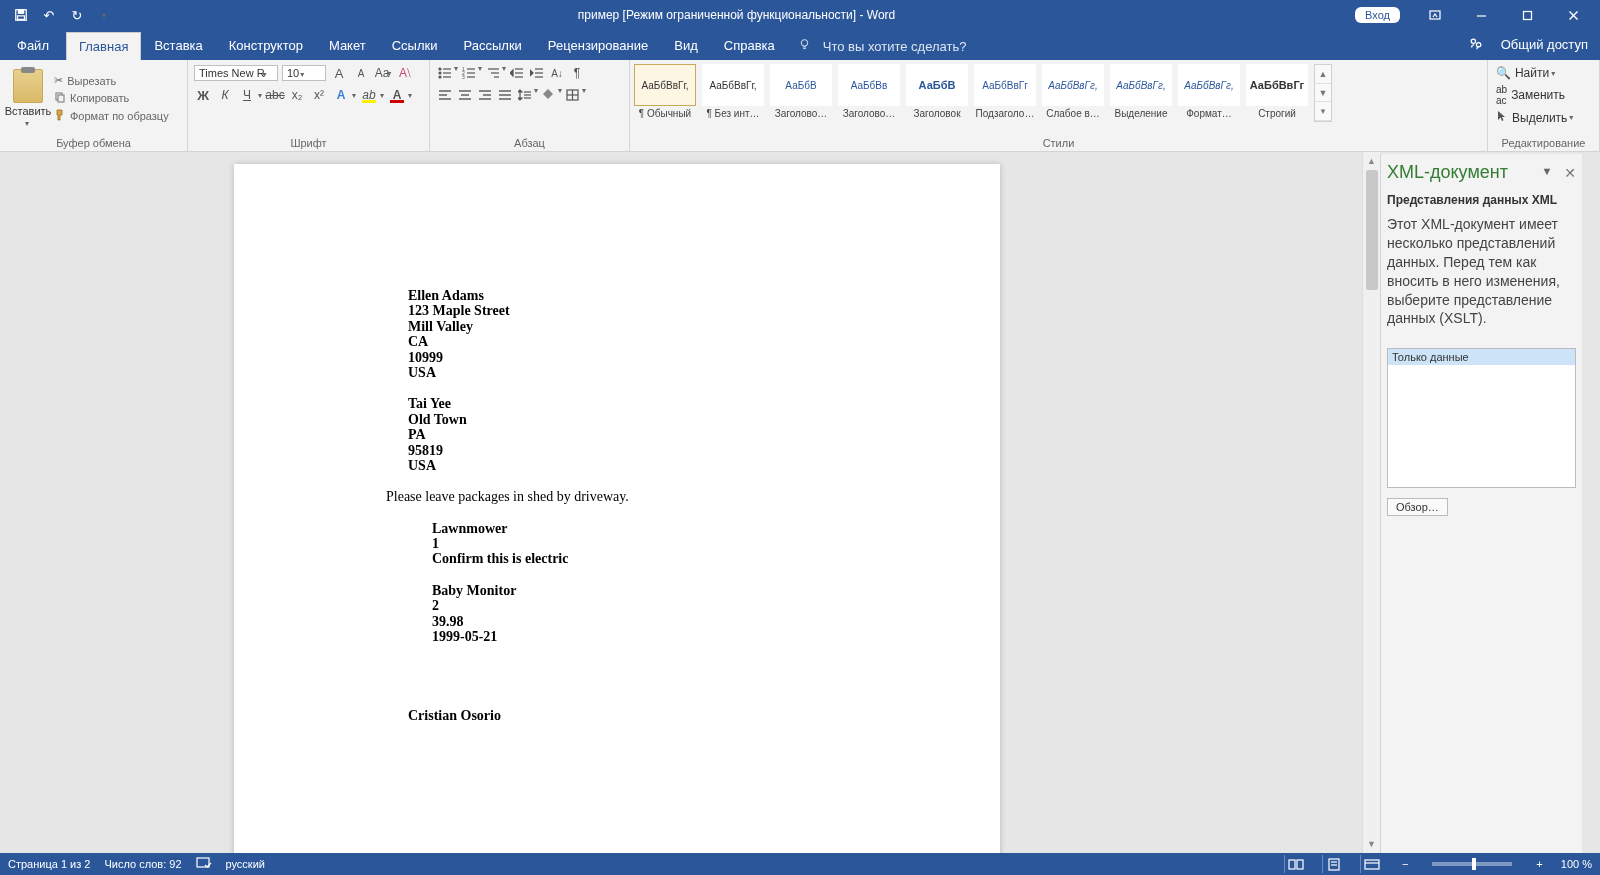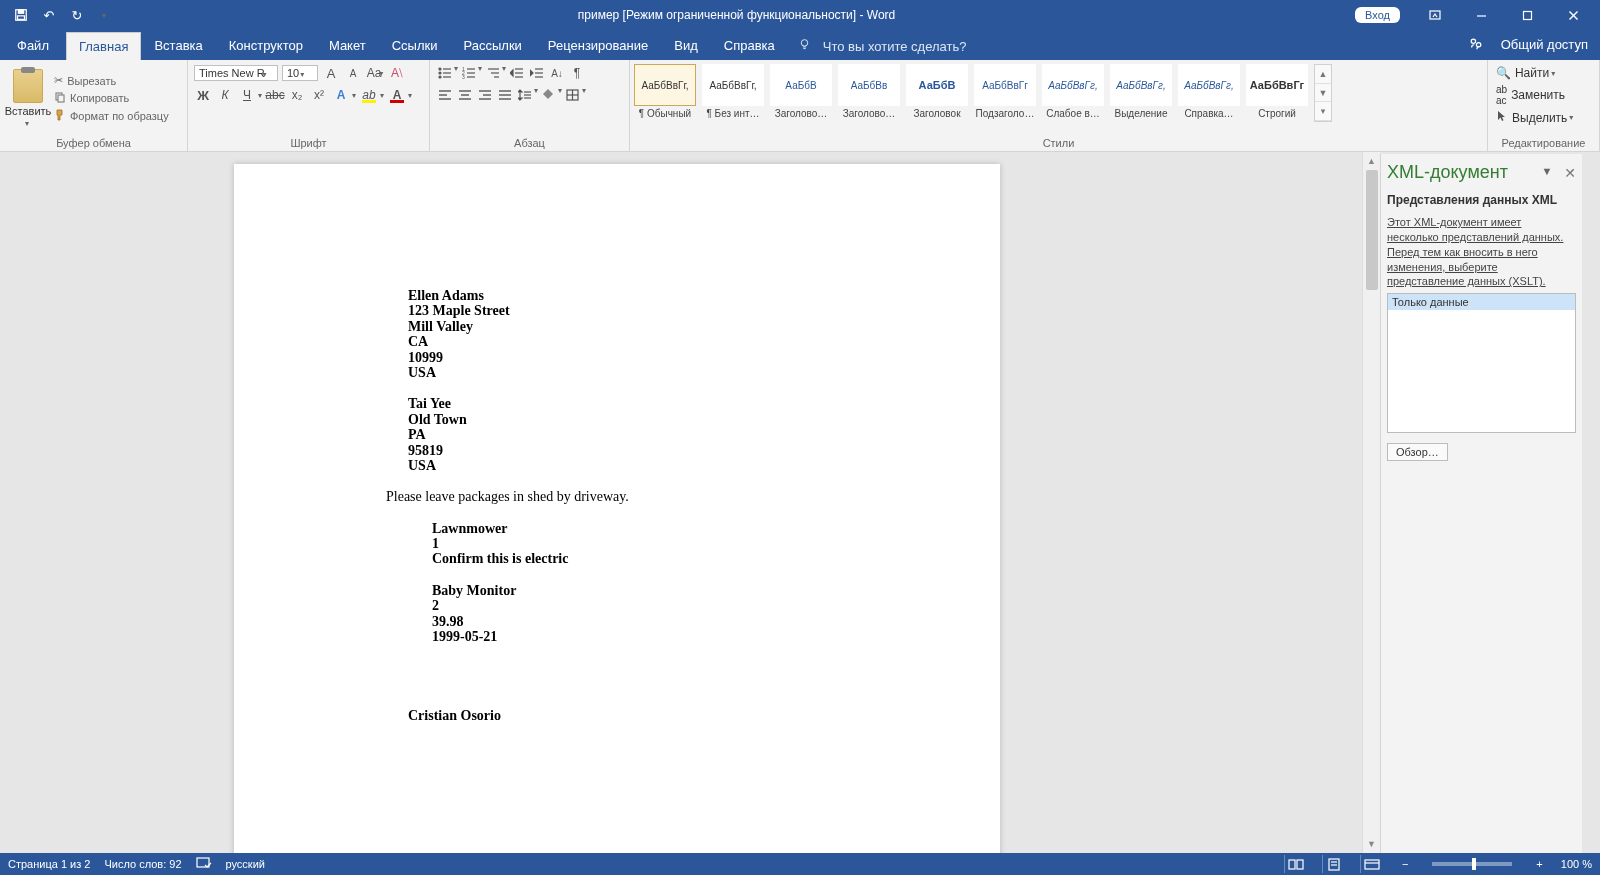--- a/index.html
+++ b/index.html
@@ -72,21 +72,21 @@
   .paste-btn { display: flex; flex-direction: column; align-items: center; gap: 2px; width: 44px; }
   .paste-icon { width: 30px; height: 34px; background: linear-gradient(#e8d08e,#d9ba68); border: 1px solid #c9a955; border-radius: 2px; position: relative; }
   .paste-icon::before { content:""; position:absolute; top:-3px; left:7px; width:14px; height:6px; background:#888; border-radius:2px; }
   .clipboard-col { display: flex; flex-direction: column; gap: 4px; margin-left: 4px; font-size: 11px; color: #666; }
   .clip-row { display: flex; align-items: center; gap: 4px; }
 
   
   .font-body { flex-direction: column; align-items: flex-start; gap: 4px; }
   .font-row { display: flex; align-items: center; gap: 4px; }
   .font-name { width: 84px; border: 1px solid #c0c0c0; background: white; padding: 1px 4px; font-size: 11px; white-space: nowrap; overflow: hidden; }
-  .font-size { width: 36px; border: 1px solid #c0c0c0; background: white; padding: 1px 4px; font-size: 11px; }
+  .font-size { width: 44px; border: 1px solid #c0c0c0; background: white; padding: 1px 4px; font-size: 11px; }
   .mini-btn { width: 18px; height: 18px; display:flex; align-items:center; justify-content:center; font-size:12px; color:#555; border:1px solid transparent; }
   .mini-btn.bold { font-weight:bold; font-size:13px; }
   .mini-btn.rel { position:relative; }
   .mini-btn.ic-yellow::after { content:""; display:block; position:absolute; width:14px; height:3px; background:#fff200; bottom:0; }
   .mini-btn.ic-red::after { content:""; display:block; position:absolute; width:14px; height:3px; background:#d10000; bottom:0; }
   .drop-tri { font-size: 8px; color:#666; margin-left:-2px;}
 
   
   .para-body { flex-direction: column; gap: 4px; align-items: flex-start; }
   .para-row { display: flex; gap: 2px; }
@@ -155,21 +155,21 @@
     bottom: 22px;
     width: 202px;
     background: #f3f3f3;
     border-left: 1px solid #d4d4d4;
     padding: 8px 6px;
     font-size: 12px;
   }
   .xml-title-row { display:flex; align-items:center; justify-content:space-between; color:#337e33; font-size:18px; margin-bottom:10px; }
   .xml-title-ctrls { display:flex; gap:12px; color:#777; font-size:14px; }
   .xml-sub { font-weight:bold; font-size:12px; margin-bottom:8px; color:#333; }
-  .xml-desc { font-size:11px; color:#444; line-height:1.35; margin-bottom:4px;text-decoration:underline; }
+  .xml-desc { font-size:14px; color:#444; line-height:1.35; margin-bottom:20px; }
   .xml-list { background:white; border:1px solid #bcbcbc; height:140px; font-size:11px; }
   .xml-list-item { padding:2px 4px; }
   .xml-list-item.selected { background:#cde3f7; }
   .xml-browse { margin-top:10px; border:1px solid #bcbcbc; background:#fafafa; padding:2px 8px; font-size:11px; display:inline-block; }
 
   
   .statusbar {
     position: absolute;
     left: 0; right: 0; bottom: 0;
     height: 22px;
@@ -474,21 +474,21 @@
         <div class="style-col">
           <div class="style-preview italicblue">АаБбВвГг,</div>
           <div class="style-name">Слабое в…</div>
         </div>
         <div class="style-col">
           <div class="style-preview italicblue">АаБбВвГг,</div>
           <div class="style-name">Выделение</div>
         </div>
         <div class="style-col">
           <div class="style-preview italicblue">АаБбВвГг,</div>
-          <div class="style-name">Справка…</div>
+          <div class="style-name">Формат…</div>
         </div>
         <div class="style-col">
           <div class="style-preview bolded">АаБбВвГг</div>
           <div class="style-name">Строгий</div>
         </div>
         <div class="styles-nav">
           <div>▲</div>
           <div>▼</div>
           <div>▾</div>
         </div>

